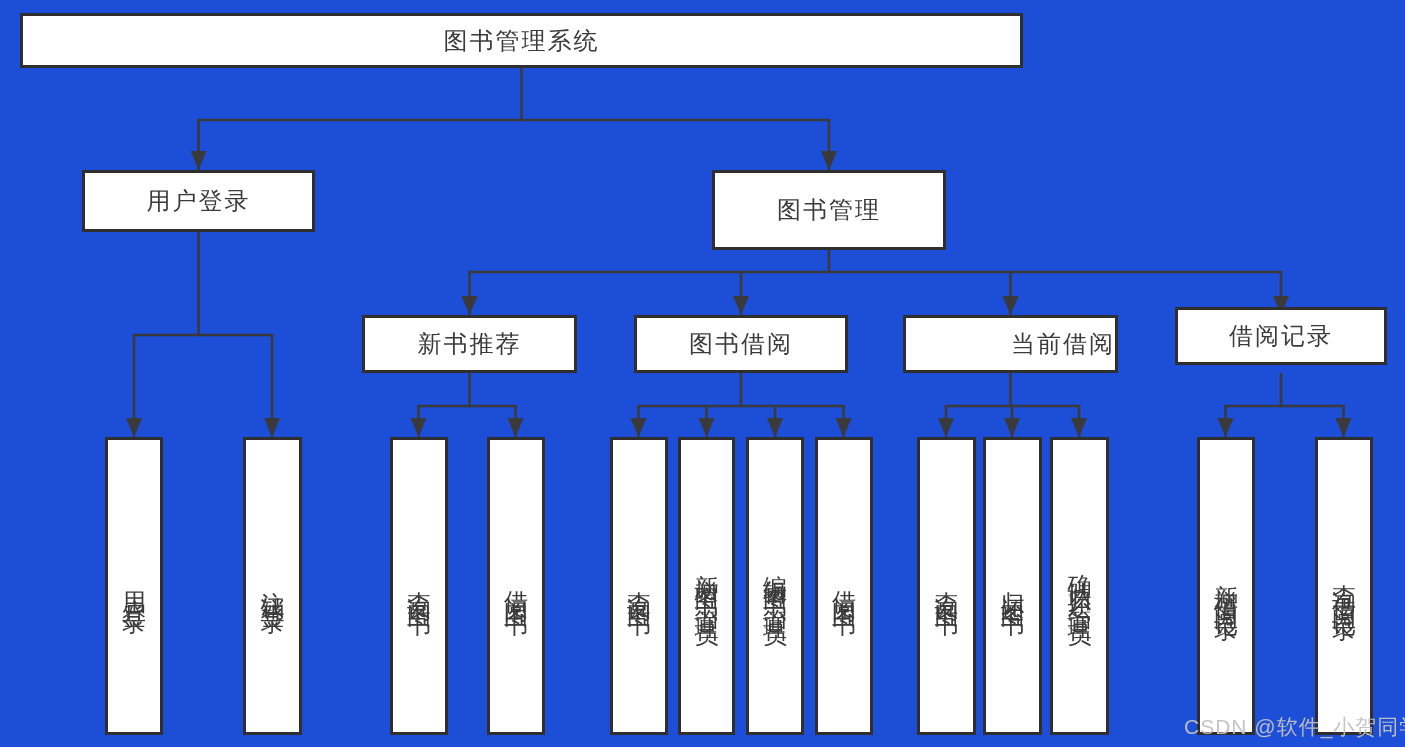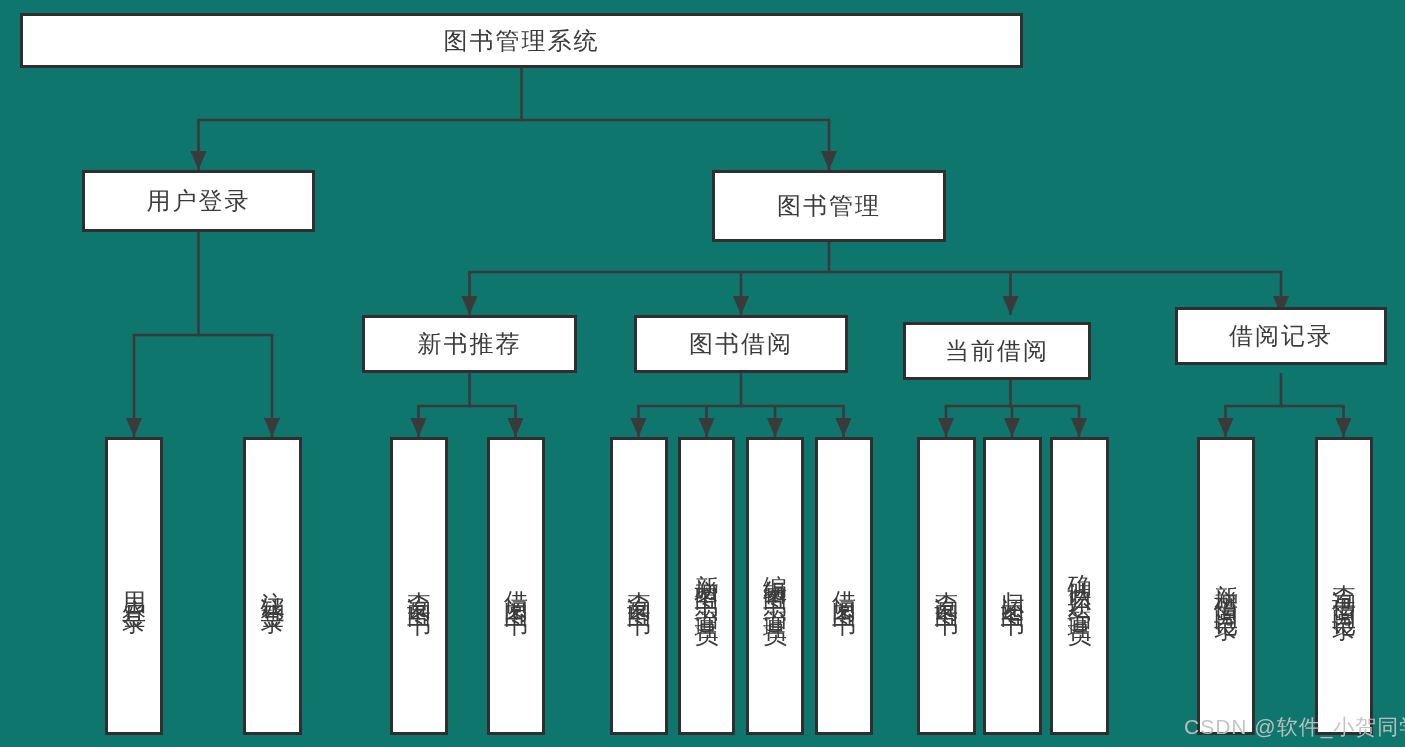--- a/index.html
+++ b/index.html
@@ -1,21 +1,21 @@
 <!DOCTYPE html>
 <html><head>
 <meta charset="utf-8">
 <style>
   * { margin: 0; padding: 0; box-sizing: border-box; }
   html, body { background: #ffffff; }
   #stage {
     position: relative;
     width: 1405px;
     height: 747px;
-    background: #0f766e;
+    background: #1d4ed8;
     overflow: hidden;
     font-family: "Liberation Sans", "DejaVu Sans", sans-serif;
   }
   #edges {
     position: absolute;
     left: 0; top: 0;
     width: 1405px; height: 747px;
     z-index: 1;
   }
   .ln { stroke: #3a3a3a; stroke-width: 2.6; fill: none; }
@@ -103,31 +103,31 @@
     <line class="ln" x1="1343.5" y1="406" x2="1343.5" y2="437" marker-end="url(#ah)"></line>
   </svg>
 
   <div class="node hbox" style="left:20px; top:13px; width:1003px; height:55px;">
     <span>图书管理系统</span>
   </div>
 
   <div class="node hbox" style="left:82px; top:170px; width:233px; height:62px;">
     <span>用户登录</span>
   </div>
-  <div class="node hbox" style="left:712px; top:170px; width:234px; height:72px;">
+  <div class="node hbox" style="left:712px; top:170px; width:234px; height:80px;">
     <span>图书管理</span>
   </div>
 
   <div class="node hbox" style="left:362px; top:315px; width:215px; height:58px;">
     <span>新书推荐</span>
   </div>
   <div class="node hbox" style="left:634px; top:315px; width:214px; height:58px;">
     <span>图书借阅</span>
   </div>
-  <div class="node hbox" style="left:903px; top:322px; width:188px; height:58px;">
+  <div class="node hbox" style="left:903px; top:315px; width:215px; height:58px;justify-content:flex-end;">
     <span>当前借阅</span>
   </div>
   <div class="node hbox" style="left:1175px; top:307px; width:212px; height:58px;">
     <span>借阅记录</span>
   </div>
 
   <div class="node vbox" style="left:105px; top:437px; width:58px; height:298px;">
     <span>用户登录</span>
   </div>
   <div class="node vbox" style="left:243px; top:437px; width:59px; height:298px;">

